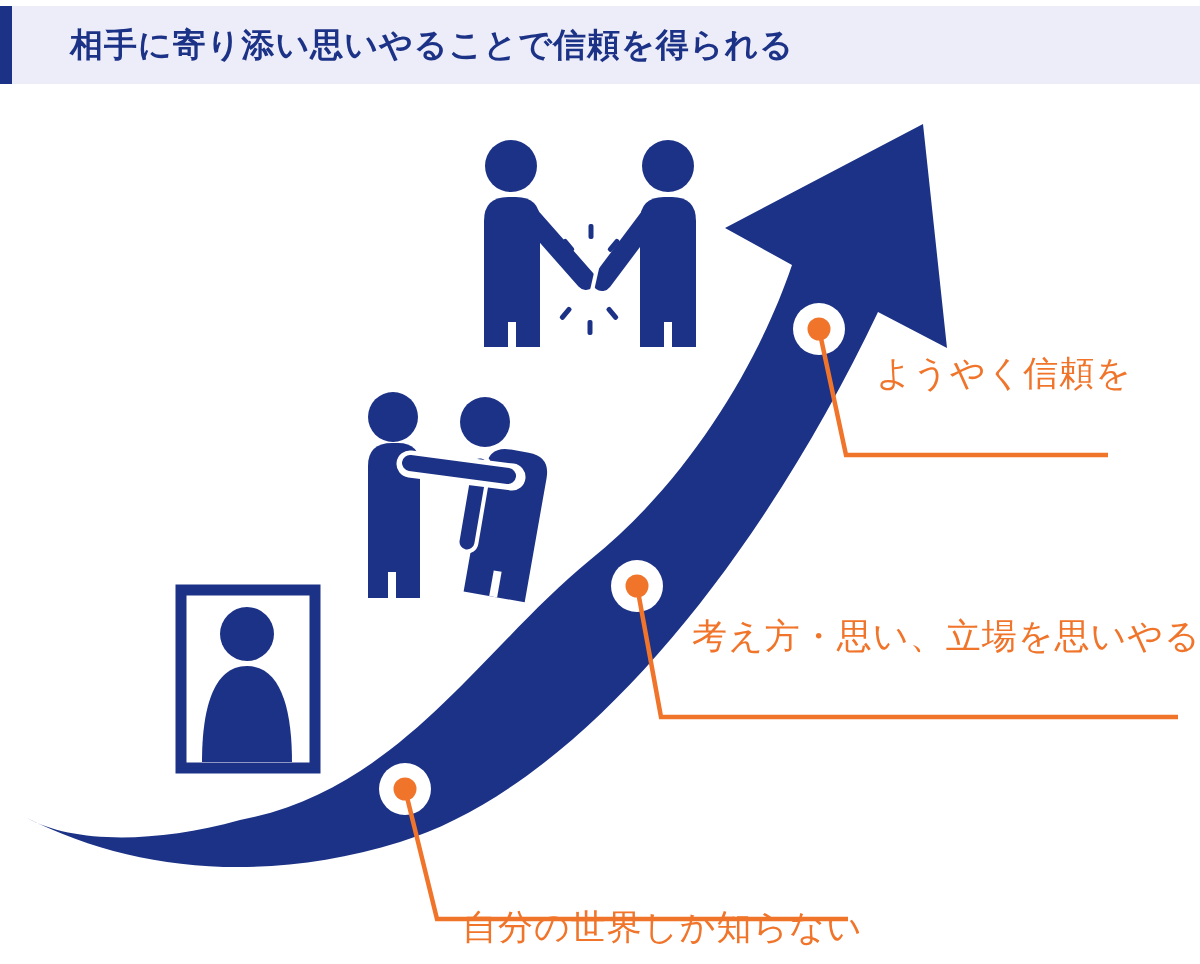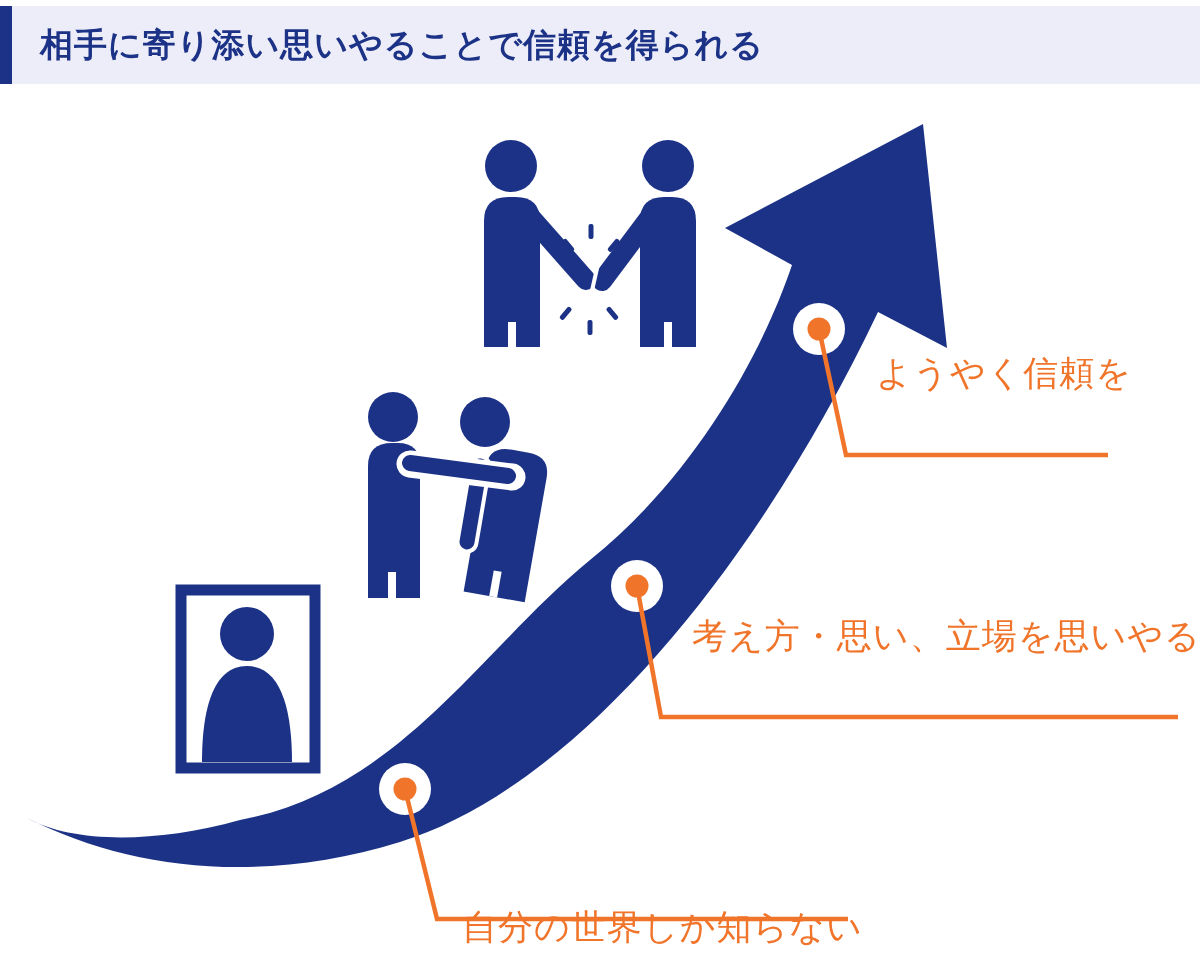--- a/index.html
+++ b/index.html
@@ -12,21 +12,21 @@
   .header-band{
     position:absolute;left:0;top:6px;width:1200px;height:78px;
     background:var(--header-bg,#ecEDf8);
     display:flex;align-items:center;
   }
   .header-accent{
     position:absolute;left:0;top:0;width:12px;height:78px;
     background:var(--navy,#1c3287);
   }
   .page-title{
-    margin:12px;padding-left:28px;
+    margin:0;padding-left:70px;
     font-size:33px;font-weight:bold;letter-spacing:1px;
     color:var(--navy,#1c3287);
   }
   
   .diagram-svg{position:absolute;left:0;top:0;width:1200px;height:964px;}
   
   .annotation{
     position:absolute;z-index:5;
     color:var(--orange,#f0752b);
     font-weight:normal;font-size:35px;line-height:46px;letter-spacing:1px;

